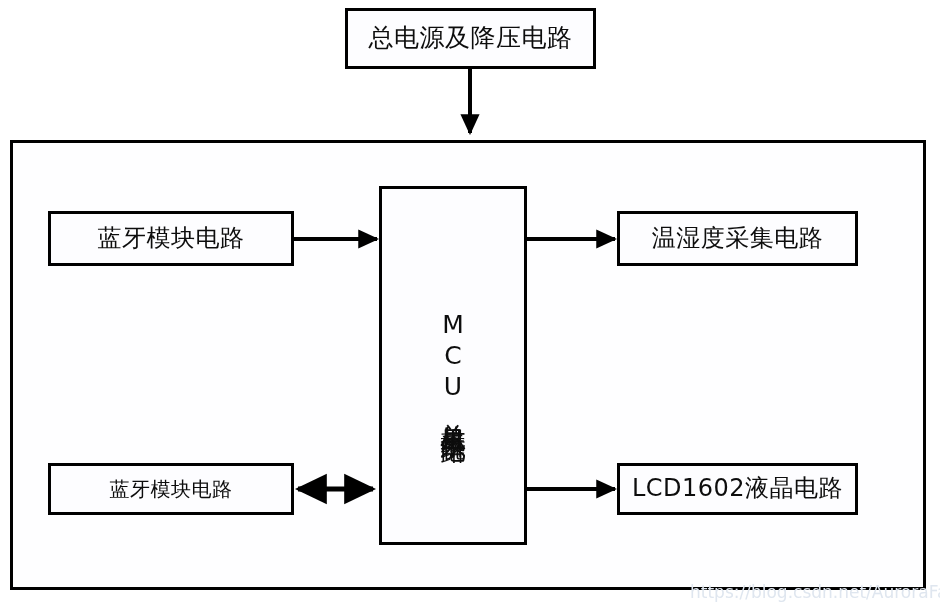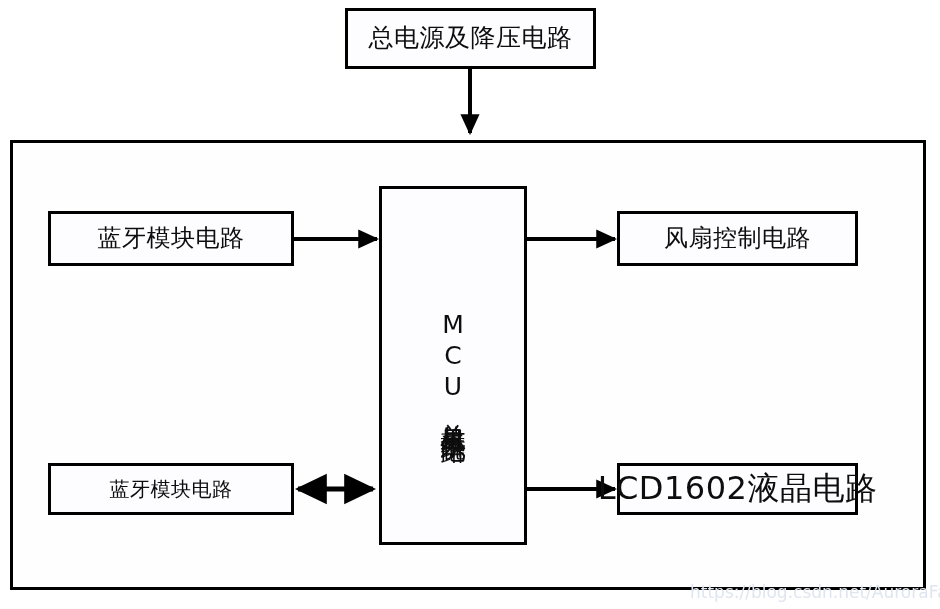--- a/index.html
+++ b/index.html
@@ -93,21 +93,21 @@
     top: 211px;
     width: 241px;
     height: 55px;
     font-size: 24px;
   }
   #node-lcd {
     left: 617px;
     top: 463px;
     width: 241px;
     height: 52px;
-    font-size: 32px;
+    font-size: 24px;
   }
   #connector-layer {
     position: absolute;
     left: 0;
     top: 0;
     width: 940px;
     height: 609px;
     pointer-events: none;
   }
   #watermark {
@@ -170,21 +170,21 @@
 
   <div class="node" id="node-bluetooth">
     <span class="node-label">蓝牙模块电路</span>
   </div>
 
   <div class="node" id="node-mcu">
     <span class="node-label">MCU单片机最小系统电路</span>
   </div>
 
   <div class="node" id="node-fan">
-    <span class="node-label">风扇控制电路</span>
+    <span class="node-label">温湿度采集电路</span>
   </div>
 
   <div class="node" id="node-lcd">
     <span class="node-label">LCD1602液晶电路</span>
   </div>
 
   <div id="watermark">https://blog.csdn.net/AuroraFaye</div>
 
 </div>
 

